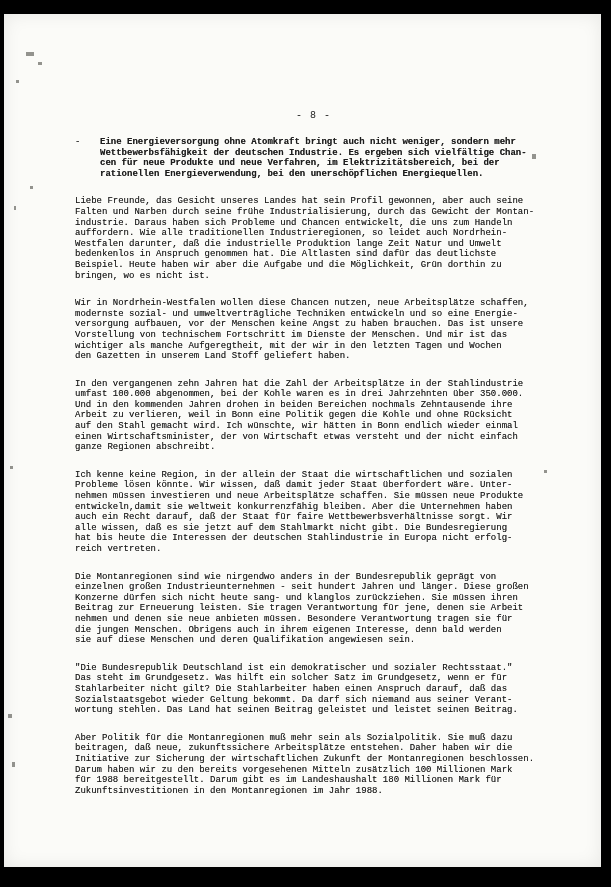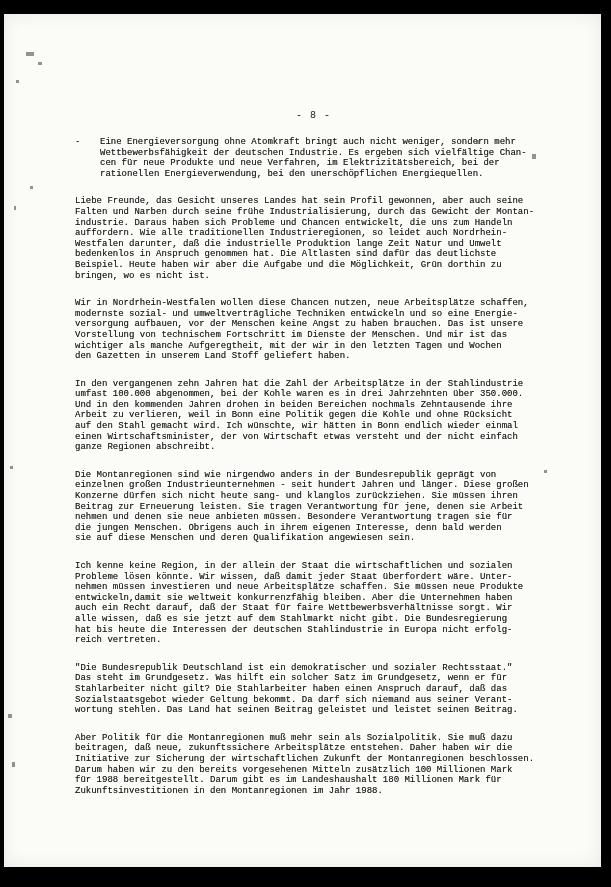--- a/index.html
+++ b/index.html
@@ -59,20 +59,21 @@
   .list-item {
     display: flex;
     margin: 0;
   }
   .list-marker {
     flex: 0 0 25px;
   }
   .list-text {
     flex: 1 1 auto;
     white-space: pre-line;
+    font-weight: bold;
   }
   .body-text p {
     margin: 17px 0 0 0;
     white-space: pre-line;
   }
   .speck {
     position: absolute;
     background: #5a5a55;
     opacity: 0.65;
     z-index: 2;
@@ -114,36 +115,36 @@
 den Gazetten in unserem Land Stoff geliefert haben.</p>
 
       <p>In den vergangenen zehn Jahren hat die Zahl der Arbeitsplätze in der Stahlindustrie
 umfast 100.000 abgenommen, bei der Kohle waren es in drei Jahrzehnten über 350.000.
 Und in den kommenden Jahren drohen in beiden Bereichen nochmals Zehntausende ihre
 Arbeit zu verlieren, weil in Bonn eine Politik gegen die Kohle und ohne Rücksicht
 auf den Stahl gemacht wird. Ich wünschte, wir hätten in Bonn endlich wieder einmal
 einen Wirtschaftsminister, der von Wirtschaft etwas versteht und der nicht einfach
 ganze Regionen abschreibt.</p>
 
-      <p>Die Montanregionen sind wie nirgendwo anders in der Bundesrepublik geprägt von
-einzelnen großen Industrieunternehmen - seit hundert Jahren und länger. Diese großen
-Konzerne dürfen sich nicht heute sang- und klanglos zurückziehen. Sie müssen ihren
-Beitrag zur Erneuerung leisten. Sie tragen Verantwortung für jene, denen sie Arbeit
-nehmen und denen sie neue anbieten müssen. Besondere Verantwortung tragen sie für
-die jungen Menschen. Obrigens auch in ihrem eigenen Interesse, denn bald werden
-sie auf diese Menschen und deren Qualifikation angewiesen sein.</p>
-
       <p>Ich kenne keine Region, in der allein der Staat die wirtschaftlichen und sozialen
 Probleme lösen könnte. Wir wissen, daß damit jeder Staat überfordert wäre. Unter-
 nehmen müssen investieren und neue Arbeitsplätze schaffen. Sie müssen neue Produkte
 entwickeln,damit sie weltweit konkurrenzfähig bleiben. Aber die Unternehmen haben
 auch ein Recht darauf, daß der Staat für faire Wettbewerbsverhältnisse sorgt. Wir
 alle wissen, daß es sie jetzt auf dem Stahlmarkt nicht gibt. Die Bundesregierung
 hat bis heute die Interessen der deutschen Stahlindustrie in Europa nicht erfolg-
 reich vertreten.</p>
+
+      <p>Die Montanregionen sind wie nirgendwo anders in der Bundesrepublik geprägt von
+einzelnen großen Industrieunternehmen - seit hundert Jahren und länger. Diese großen
+Konzerne dürfen sich nicht heute sang- und klanglos zurückziehen. Sie müssen ihren
+Beitrag zur Erneuerung leisten. Sie tragen Verantwortung für jene, denen sie Arbeit
+nehmen und denen sie neue anbieten müssen. Besondere Verantwortung tragen sie für
+die jungen Menschen. Obrigens auch in ihrem eigenen Interesse, denn bald werden
+sie auf diese Menschen und deren Qualifikation angewiesen sein.</p>
 
       <p>"Die Bundesrepublik Deutschland ist ein demokratischer und sozialer Rechtsstaat."
 Das steht im Grundgesetz. Was hilft ein solcher Satz im Grundgesetz, wenn er für
 Stahlarbeiter nicht gilt? Die Stahlarbeiter haben einen Anspruch darauf, daß das
 Sozialstaatsgebot wieder Geltung bekommt. Da darf sich niemand aus seiner Verant-
 wortung stehlen. Das Land hat seinen Beitrag geleistet und leistet seinen Beitrag.</p>
 
       <p>Aber Politik für die Montanregionen muß mehr sein als Sozialpolitik. Sie muß dazu
 beitragen, daß neue, zukunftssichere Arbeitsplätze entstehen. Daher haben wir die
 Initiative zur Sicherung der wirtschaftlichen Zukunft der Montanregionen beschlossen.

